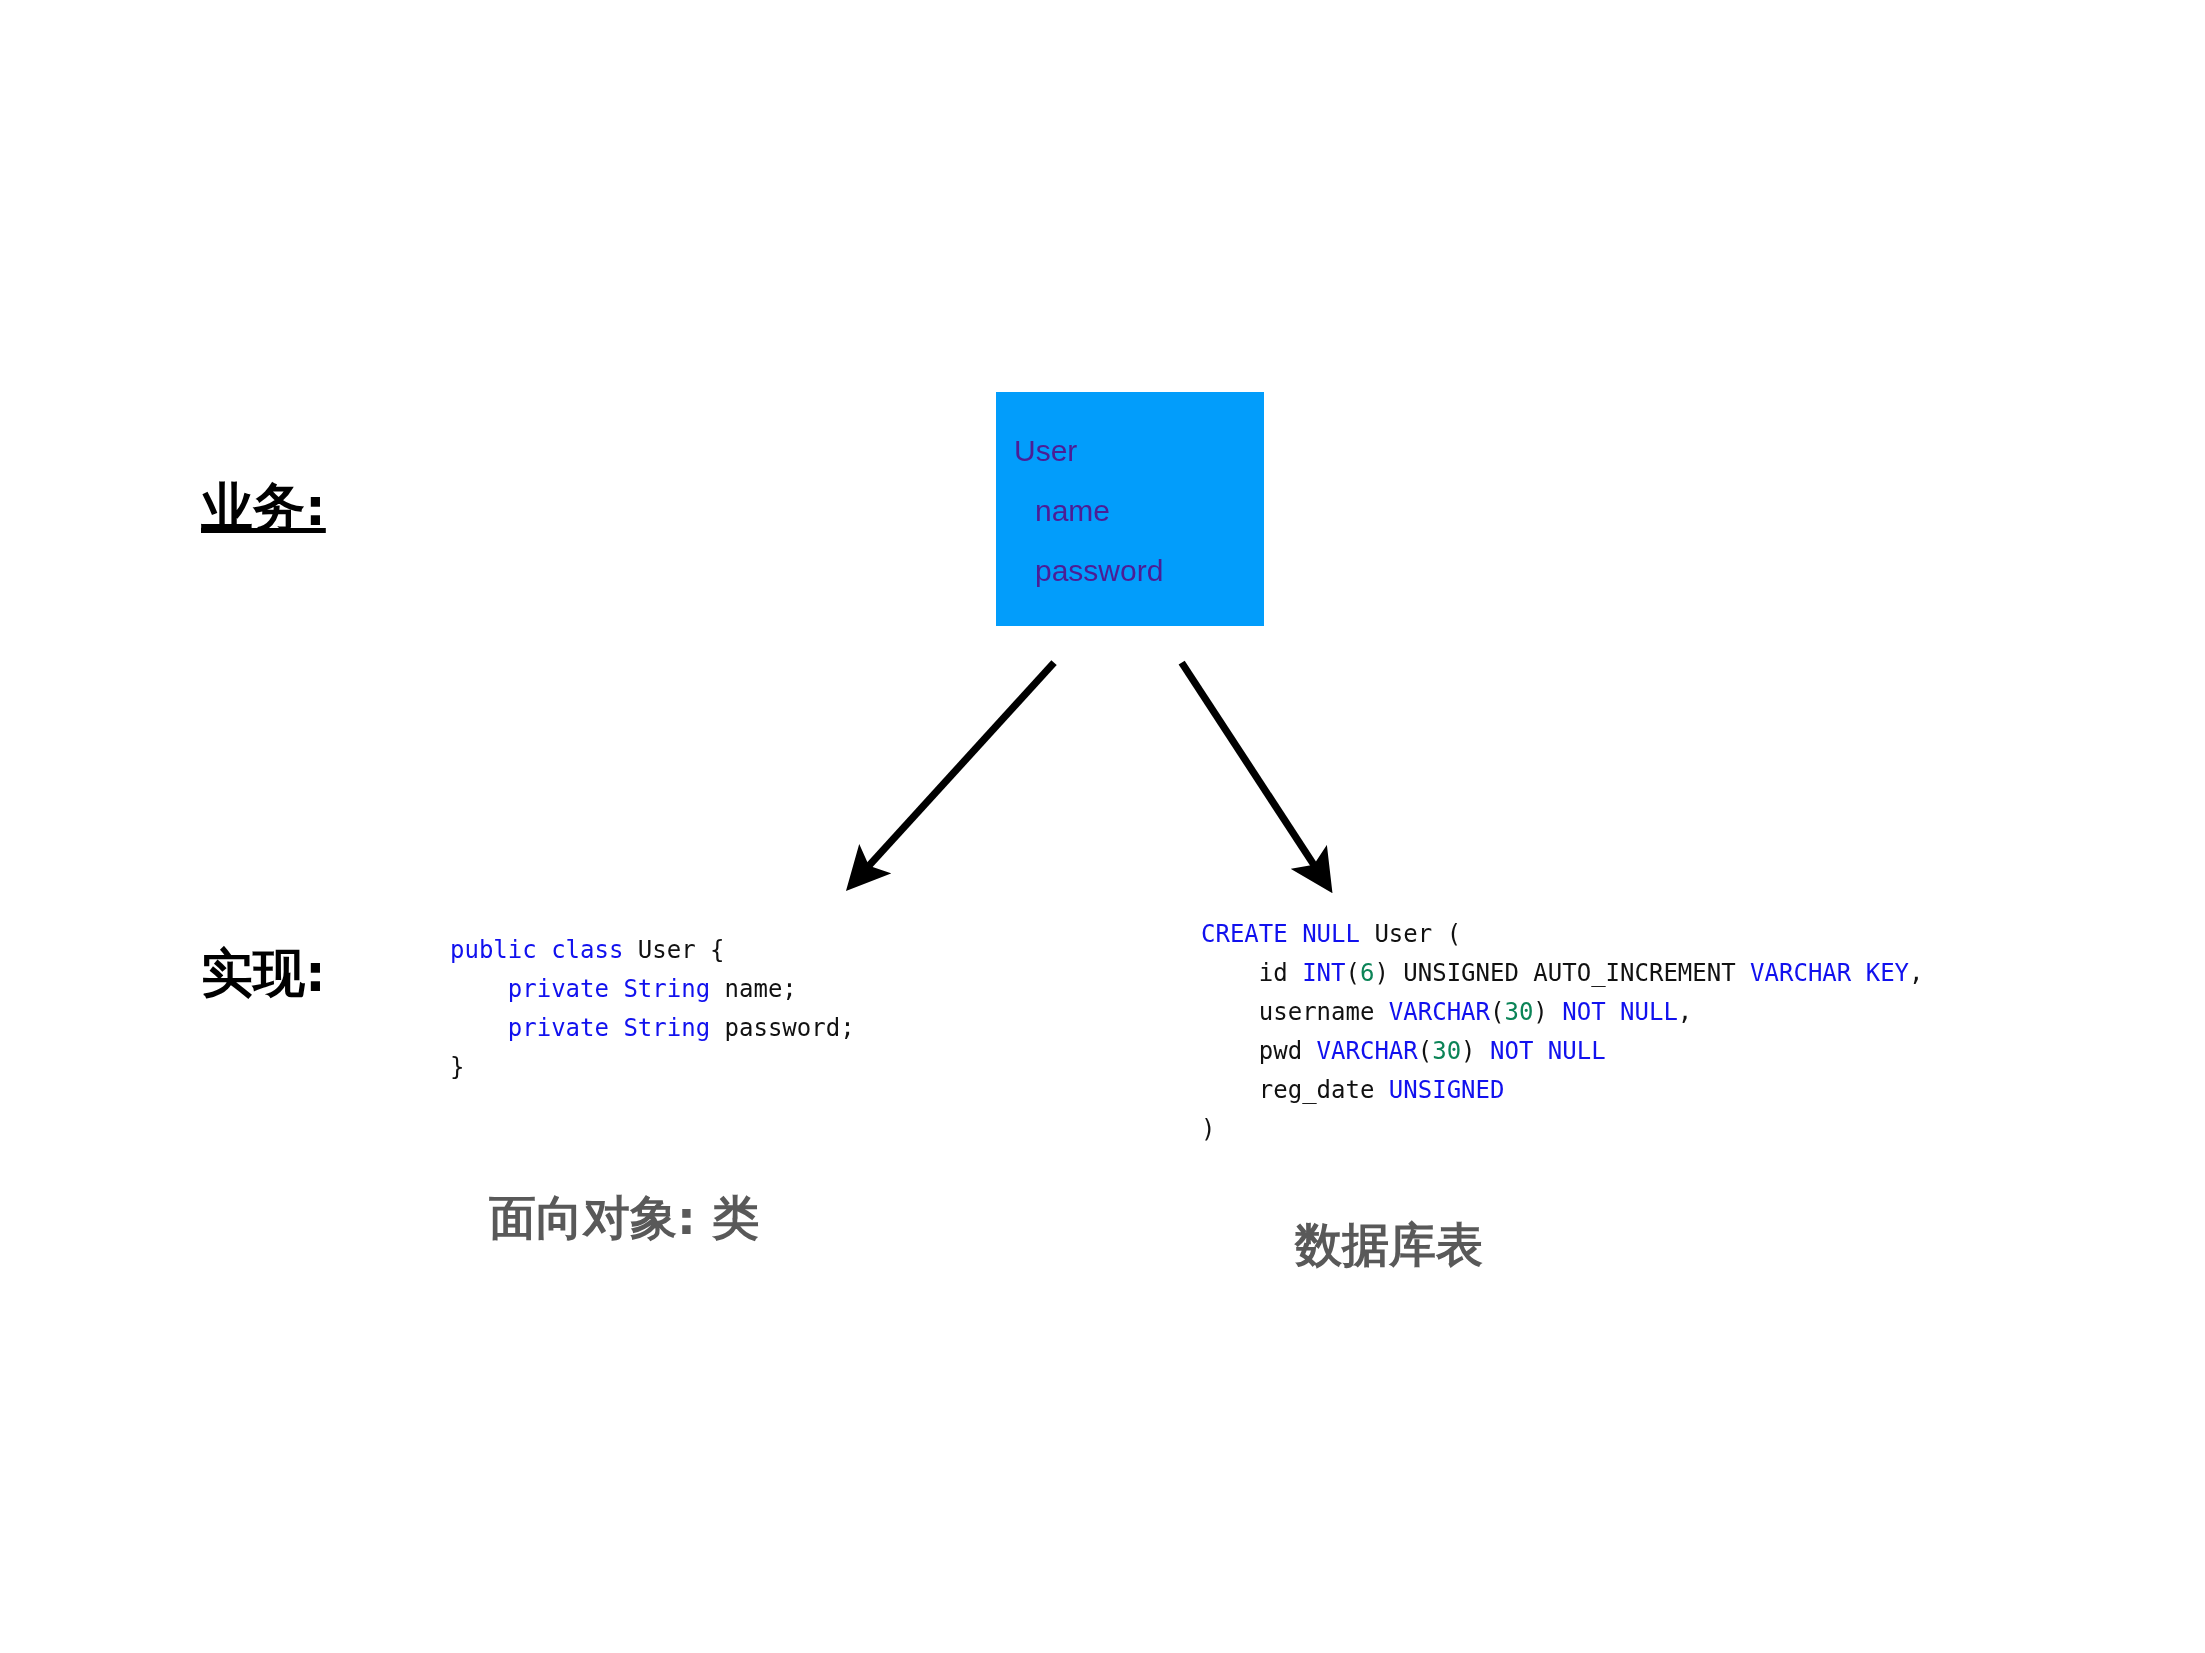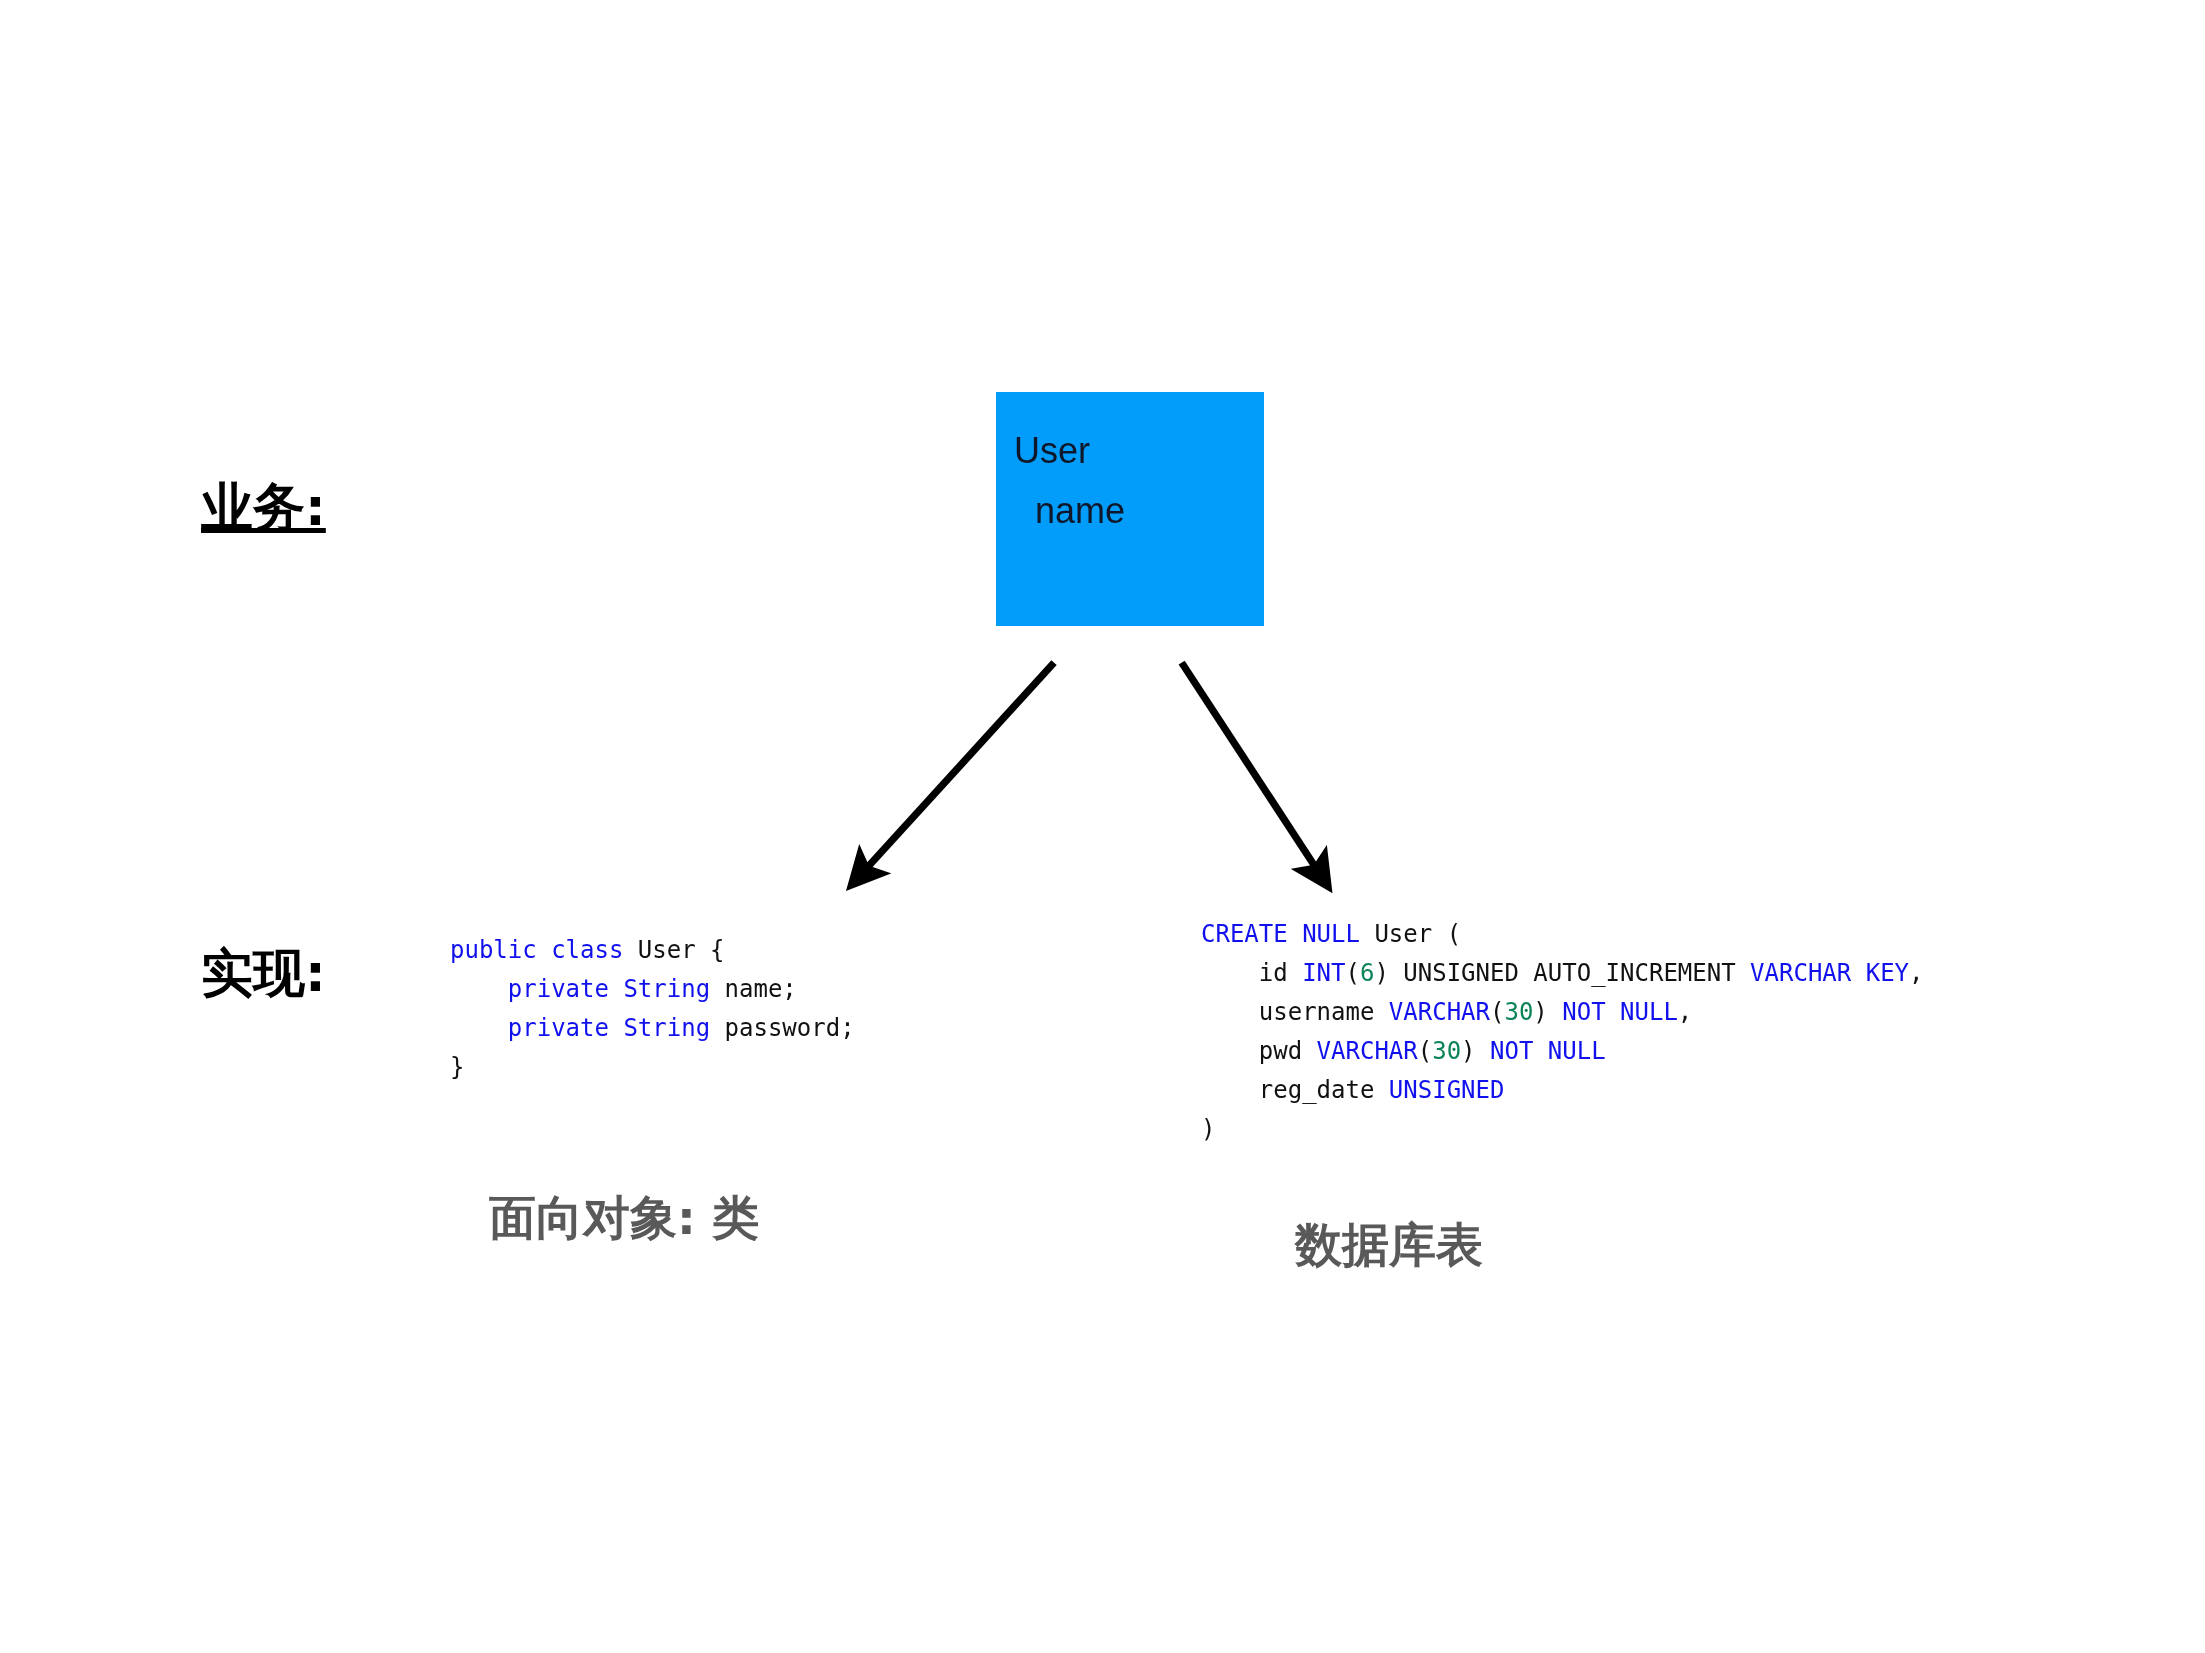--- a/index.html
+++ b/index.html
@@ -54,23 +54,23 @@
     top: 392px;
     width: 268px;
     height: 234px;
     background: #029DFB;
     box-sizing: border-box;
     padding: 29px 0 0 18px;
   }
   .entity-line {
     font-family: "Liberation Sans", "DejaVu Sans", sans-serif;
     font-weight: 400;
-    font-size: 36px;
+    font-size: 30px;
     line-height: 60px;
-    color: #0f172a;
+    color: #4c1d95;
     white-space: pre;
   }
   .entity-line.indent { padding-left: 21px; }
 
   
   .arrows {
     position: absolute;
     left: 0;
     top: 0;
     width: 2205px;
@@ -114,20 +114,21 @@
 <div id="slide">
 
 
   <div class="row-label" id="label-business">业务:</div>
 
   <div class="row-label" id="label-implementation">实现:</div>
 
   <div class="entity-box">
     <div class="entity-line">User</div>
     <div class="entity-line indent">name</div>
+    <div class="entity-line indent">password</div>
   </div>
 
   <svg class="arrows" viewBox="0 0 2730 2047" xmlns="http://www.w3.org/2000/svg">
     <defs>
       <marker id="ah" markerWidth="6" markerHeight="6" refX="2.6" refY="3" orient="auto" markerUnits="strokeWidth">
         <path d="M0,0 L6,3 L0,6 L1.3,3 Z" fill="#000000"></path>
       </marker>
     </defs>
     <line x1="1305" y1="820" x2="1068" y2="1080" stroke="#000000" stroke-width="9" marker-end="url(#ah)"></line>
     <line x1="1463" y1="820" x2="1633" y2="1080" stroke="#000000" stroke-width="9" marker-end="url(#ah)"></line>

